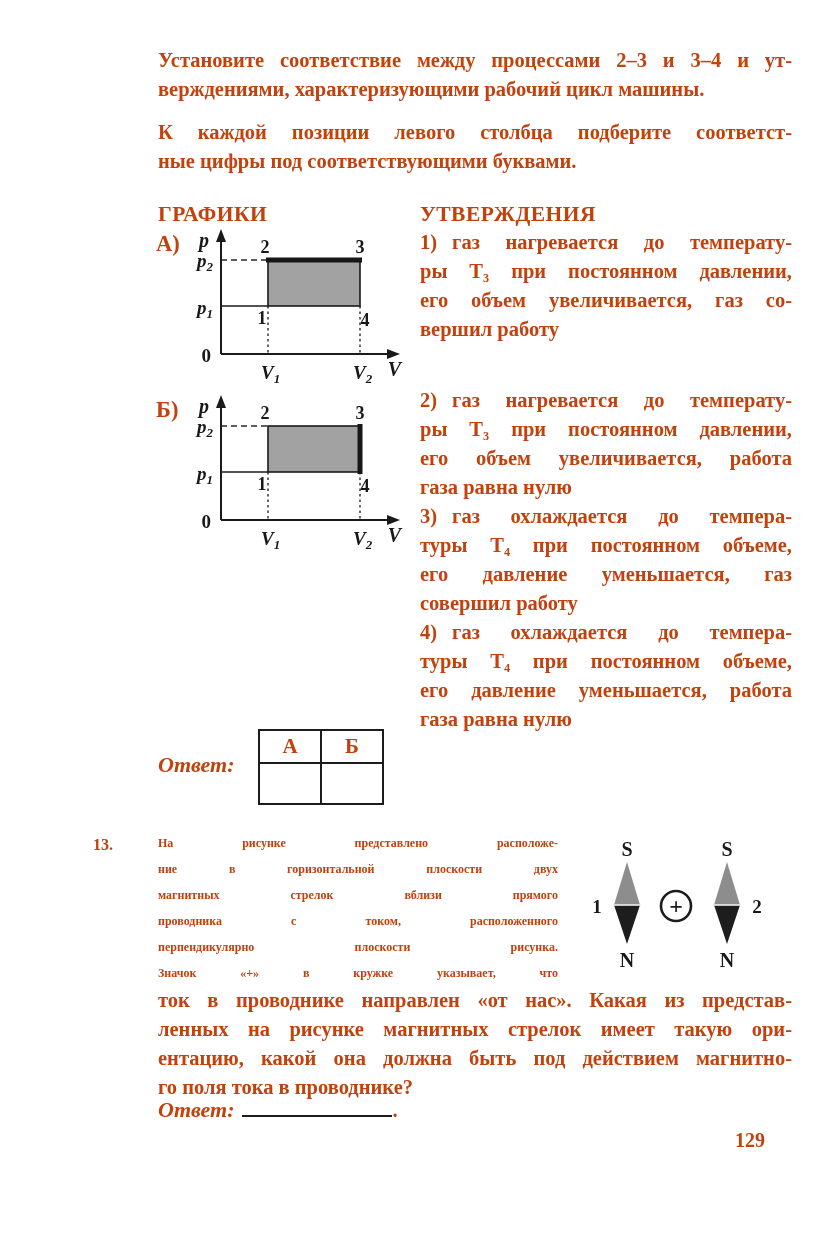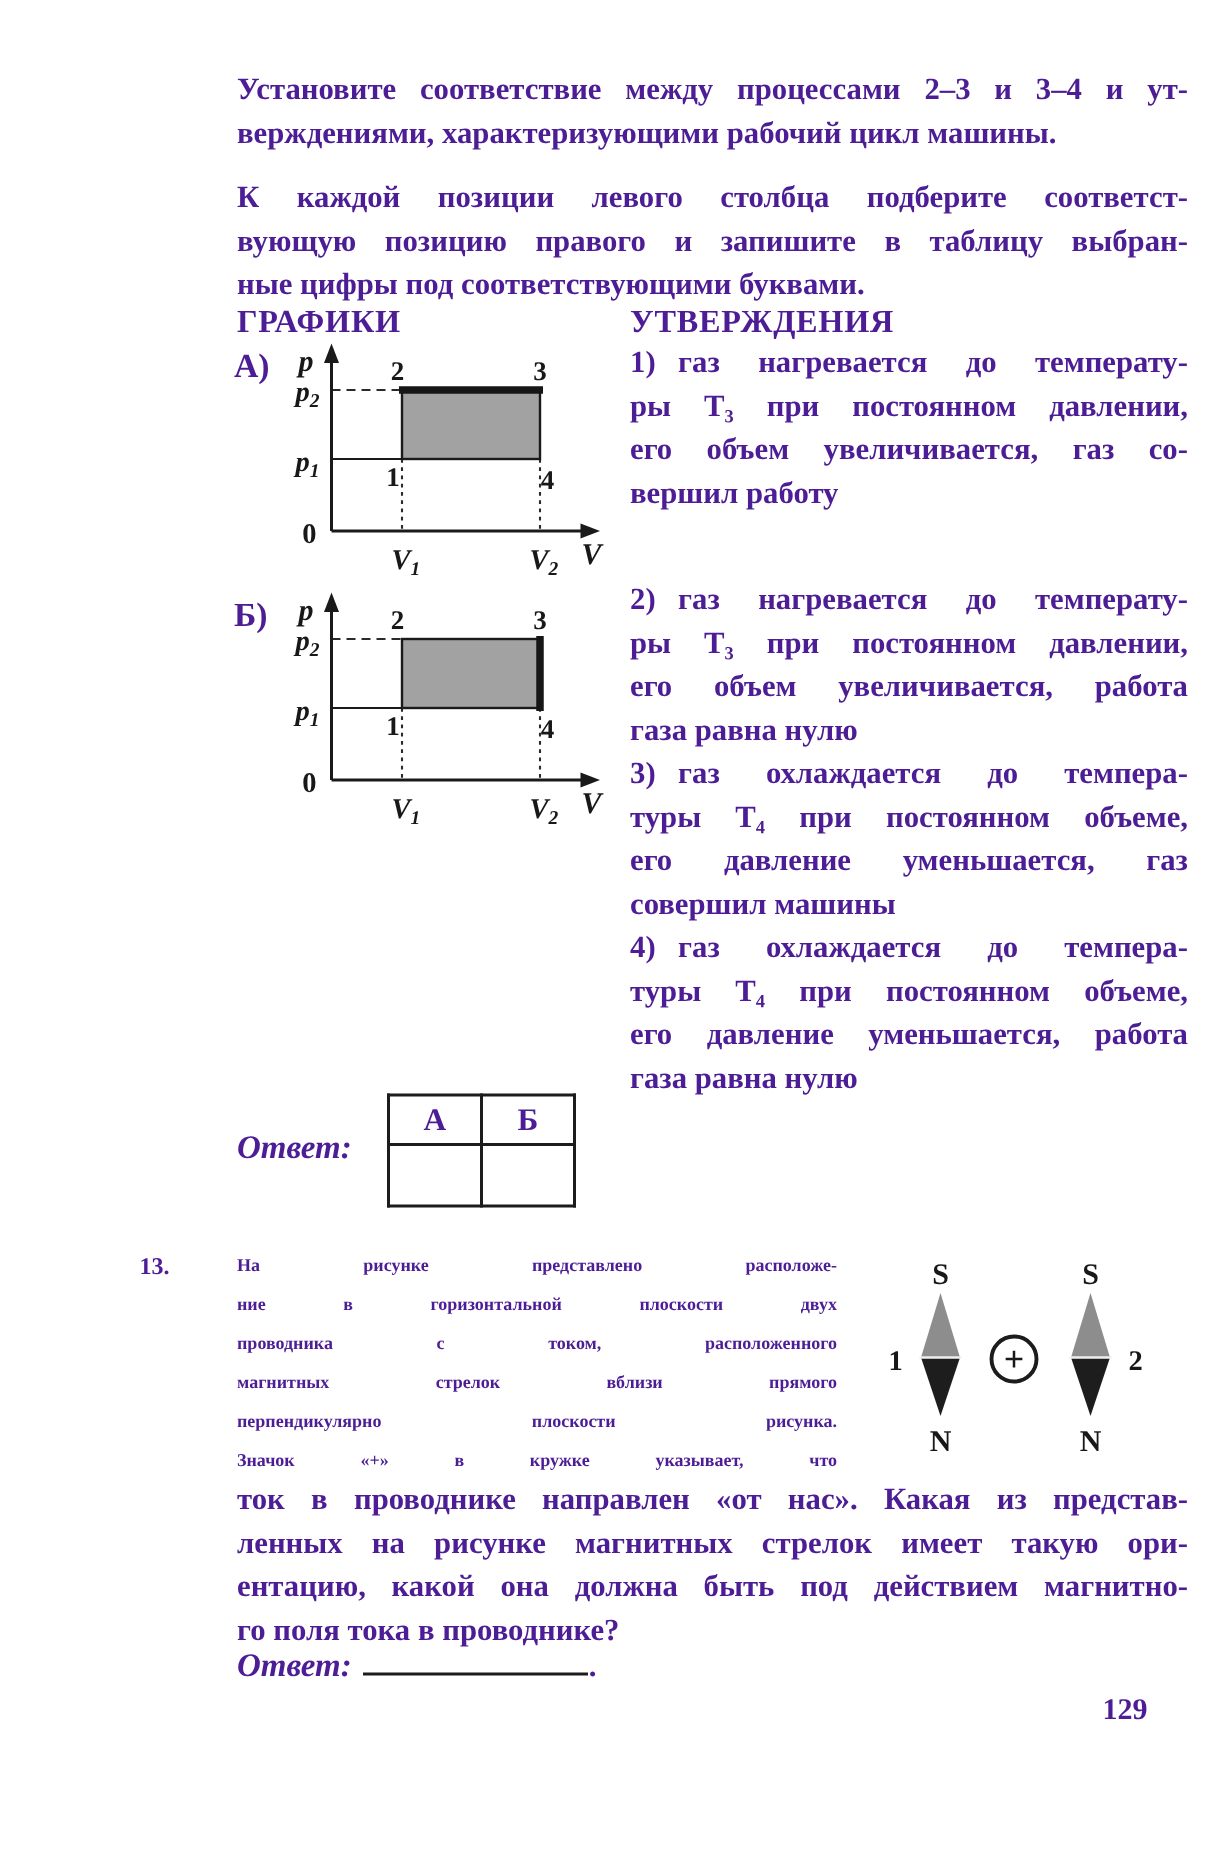--- a/index.html
+++ b/index.html
@@ -1,19 +1,19 @@
 <!DOCTYPE html>
 <html><head>
 <meta charset="utf-8">
 <style>
   html,body { margin:0; padding:0; background:#e9e9e9; }
   .page {
     position:relative; width:820px; height:1239px; background:#ffffff;
     font-family:"Liberation Serif","DejaVu Serif",serif;
-    font-weight:bold; color:#4c1d95; overflow:hidden;
+    font-weight:bold; color:#c2410c; overflow:hidden;
   }
   .abs { position:absolute; }
   .body20 { font-size:20.5px; }
   
   .jl { text-align:justify; height:29px; overflow:hidden; }
   .jl::after { content:""; display:inline-block; width:100%; height:0; }
   .pl { height:29px; }
   .jl26 { text-align:justify; height:26px; overflow:hidden; font-size:12px; }
   .jl26::after { content:""; display:inline-block; width:100%; height:0; }
   .stnum { margin-right:15px; }
@@ -46,21 +46,20 @@
 
 <div class="page">
 
   <div class="abs body20" style="left:158px;top:49px;width:634px;">
     <div class="jl">Установите соответствие между процессами 2–3 и 3–4 и ут-</div>
     <div class="pl">верждениями, характеризующими рабочий цикл машины.</div>
   </div>
 
   <div class="abs body20" style="left:158px;top:121px;width:634px;">
     <div class="jl">К каждой позиции левого столбца подберите соответст-</div>
-    <div class="jl">вующую позицию правого и запишите в таблицу выбран-</div>
     <div class="pl">ные цифры под соответствующими буквами.</div>
   </div>
 
   <div class="abs colhdr" style="left:158px;top:202px;">ГРАФИКИ</div>
   <div class="abs colhdr" style="left:420px;top:202px;">УТВЕРЖДЕНИЯ</div>
 
   <div class="abs graphtag" style="left:156px;top:231px;">А)</div>
 
   <svg class="abs" style="left:153px;top:226px;" width="256" height="158" viewBox="0 0 256 158">
     <line class="dash" x1="68" y1="34" x2="115" y2="34"></line>
@@ -123,21 +122,21 @@
     <div class="jl"><span class="stnum">2)</span><span>газ нагревается до температу-</span></div>
     <div class="jl">ры T₃ при постоянном давлении,</div>
     <div class="jl">его объем увеличивается, работа</div>
     <div class="pl">газа равна нулю</div>
   </div>
 
   <div class="abs body20" style="left:420px;top:505px;width:372px;">
     <div class="jl"><span class="stnum">3)</span><span>газ охлаждается до темпера-</span></div>
     <div class="jl">туры T₄ при постоянном объеме,</div>
     <div class="jl">его давление уменьшается, газ</div>
-    <div class="pl">совершил машины</div>
+    <div class="pl">совершил работу</div>
   </div>
 
   <div class="abs body20" style="left:420px;top:621px;width:372px;">
     <div class="jl"><span class="stnum">4)</span><span>газ охлаждается до темпера-</span></div>
     <div class="jl">туры T₄ при постоянном объеме,</div>
     <div class="jl">его давление уменьшается, работа</div>
     <div class="pl">газа равна нулю</div>
   </div>
 
   <div class="abs ansLabel" style="left:158px;top:752px;">Ответ:</div>
@@ -152,22 +151,22 @@
       <td></td>
     </tr>
   </tbody>
     </table>
 
   <div class="abs p13num" style="left:93px;top:836px;">13.</div>
 
   <div class="abs" style="left:158px;top:836px;width:400px;">
     <div class="jl26">На рисунке представлено расположе-</div>
     <div class="jl26">ние в горизонтальной плоскости двух</div>
+    <div class="jl26">магнитных стрелок вблизи прямого</div>
     <div class="jl26">проводника с током, расположенного</div>
-    <div class="jl26">магнитных стрелок вблизи прямого</div>
     <div class="jl26">перпендикулярно плоскости рисунка.</div>
     <div class="jl26">Значок «+» в кружке указывает, что</div>
   </div>
 
   <svg class="abs" style="left:583px;top:834px;" width="200" height="140" viewBox="0 0 200 140">
 
     <text x="44" y="22" text-anchor="middle" font-size="20">S</text>
     <polygon points="44,28 57,71 31,71" fill="#8d8d8d"></polygon>
     <polygon points="31,71 57,71 44,110" fill="#1d1d1d"></polygon>
     <line x1="30" y1="71" x2="58" y2="71" stroke="#efefef" stroke-width="1.6"></line>

